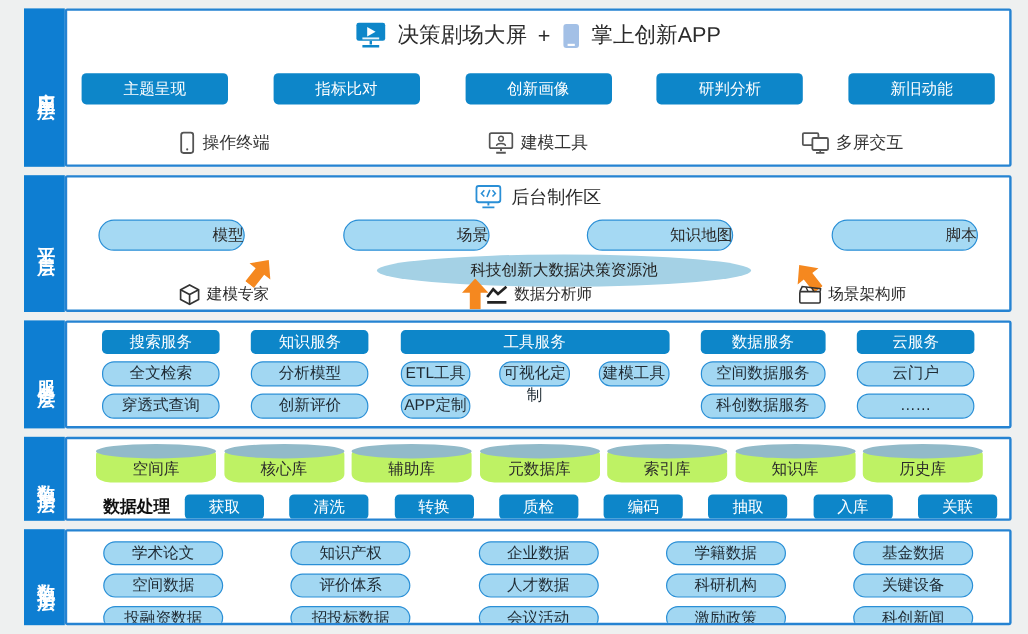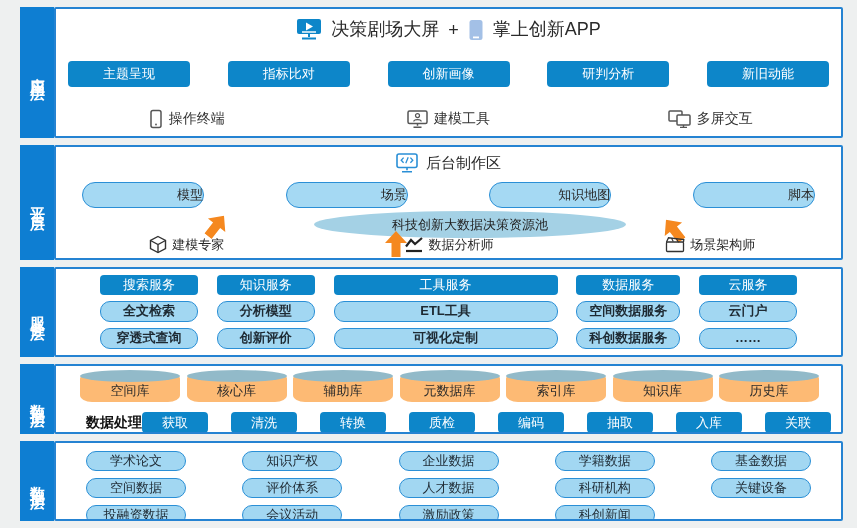--- a/index.html
+++ b/index.html
@@ -27,33 +27,33 @@
   .plat-btn { width:122px; height:26px; line-height:23px; background:#a5d9f3; border:1.5px solid #2a8fd6; border-radius:13px; text-align:right; font-size:13px; }
   .pool { position:absolute; left:258px; top:64px; width:312px; height:27px; background:#a4d1e5; border-radius:50%; display:flex; align-items:center; justify-content:center; font-size:13px; color:#222; }
   .roles { position:absolute; left:0; right:0; top:88px; display:flex; }
   .role { flex:1; display:flex; align-items:center; justify-content:center; gap:5px; font-size:13px; }
   .o-arrow { position:absolute; width:24px; height:26px; }
   .o-arrow.a1 { left:148px; top:66px; transform:rotate(38deg); }
   .o-arrow.a2 { left:328px; top:84px; }
   .o-arrow.a3 { left:606px; top:70px; transform:rotate(-38deg); }
 
   
-  .svc-row { display:flex; justify-content:space-between; padding:6px 44px 0; }
+  .svc-row { display:flex; justify-content:space-between; padding:6px 29px 0; }
   .svc-col { display:flex; flex-direction:column; gap:6px; }
   .c1,.c2,.c5 { width:98px; } .c4 { width:104px; } .c3 { width:224px; }
   .svc-head { height:20px; line-height:20px; }
-  .svc-item { height:21px; line-height:18px;font-weight:bold; }
-  .svc-sub { display:grid; grid-template-columns:1fr; gap:6px 24px; }
+  .svc-item { height:21px; line-height:18px; }
+  .svc-sub { display:grid; grid-template-columns:1fr 1fr 1fr; gap:6px 24px; }
 
   
   .cyl-row { display:flex; justify-content:space-between; padding:0 22px 0 24px; margin-top:10px; }
-  .cyl { position:relative; width:100px; height:26px; background:#fdba74; border-radius:3px 3px 12px 12px / 3px 3px 7px 7px; display:flex; align-items:center; justify-content:center; font-size:13px; }
+  .cyl { position:relative; width:100px; height:26px; background:#bef264; border-radius:3px 3px 12px 12px / 3px 3px 7px 7px; display:flex; align-items:center; justify-content:center; font-size:13px; }
   .cyl::before { content:""; position:absolute; left:0; right:0; top:-6px; height:12px; background:#92bac9; border-radius:50%; }
   .cyl span { position:relative; z-index:1; margin-top:3px; }
-  .process-row { display:flex; align-items:center; margin-top:10px; padding:0 10px 0 30px; }
+  .process-row { display:flex; align-items:center; margin-top:10px; padding:0 10px 0 30px; gap:12px; }
   .process-label { font-weight:bold; font-size:14px; color:#111; }
   .process-steps { flex:1; display:flex; justify-content:space-between; }
   .process-steps .btn-solid { width:66px; height:21px; line-height:21px; }
 
   
   .src-grid { display:grid; grid-template-columns:repeat(5,100px); justify-content:space-between; row-gap:7px; padding:8px 30px 0; }
   .src-grid .btn-light { height:20px; line-height:17px; }
 </style>
 </head>
 <body>
@@ -265,20 +265,21 @@
         <div class="btn-light">知识产权</div>
         <div class="btn-light">企业数据</div>
         <div class="btn-light">学籍数据</div>
         <div class="btn-light">基金数据</div>
         <div class="btn-light">空间数据</div>
         <div class="btn-light">评价体系</div>
         <div class="btn-light">人才数据</div>
         <div class="btn-light">科研机构</div>
         <div class="btn-light">关键设备</div>
         <div class="btn-light">投融资数据</div>
+        <div class="btn-light">招投标数据</div>
         <div class="btn-light">会议活动</div>
         <div class="btn-light">激励政策</div>
         <div class="btn-light">科创新闻</div>
       </div>
     </div>
   </section>
 
 </div>
 
 </body></html>

